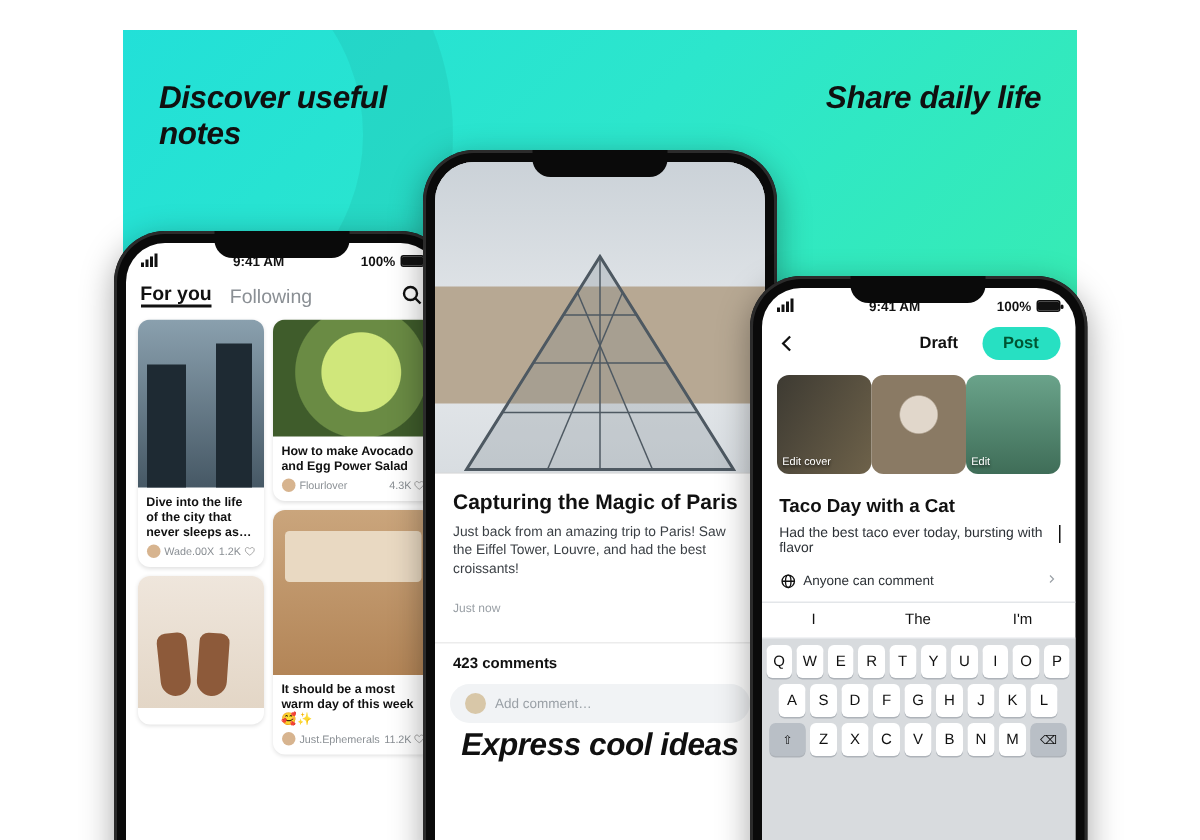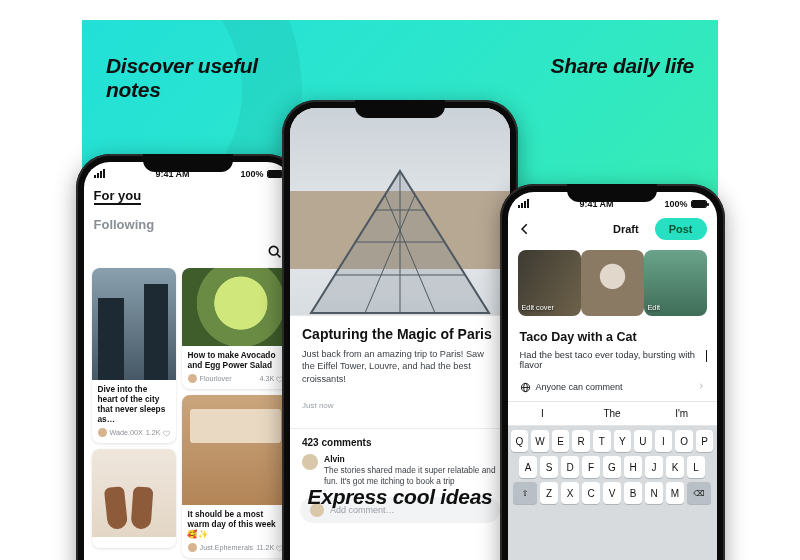--- a/index.html
+++ b/index.html
@@ -50,33 +50,33 @@
   }
   .status .sig { display:flex; gap:3px; align-items:center; }
   .bars { display:flex; gap:1px; align-items:flex-end; }
   .bars span { width:2px; background:#111; display:block; }
   .bars span:nth-child(1){height:3px}.bars span:nth-child(2){height:5px}.bars span:nth-child(3){height:7px}.bars span:nth-child(4){height:9px}
   .batt { width:16px; height:8px; border:1px solid #111; border-radius:2px; position:relative;}
   .batt::after{content:"";position:absolute;right:-3px;top:2px;width:2px;height:3px;background:#111;border-radius:1px;}
   .batt i{display:block;width:100%;height:100%;background:#111;border-radius:1px;}
 
   
-  .tabs { display:flex; gap:12px; padding:6px 10px 4px; align-items:flex-start; font-size:13px;flex-direction:column; }
+  .tabs { display:flex; gap:12px; padding:6px 10px 4px; align-items:flex-end; font-size:13px; }
   .tabs .active { font-weight:800; color:#111; border-bottom:2.5px solid #111; }
-  .tabs .inactive { color:#8a8f94; font-weight:700; }
+  .tabs .inactive { color:#8a8f94; font-weight:400; }
   .searchIcon { margin-left:auto; width:16px; height:16px; }
   .feed { flex:1; display:flex; gap:6px; padding:4px 8px 0; overflow:hidden; }
   .col { flex:1; display:flex; flex-direction:column; gap:6px; }
   .card { background:#fff; border-radius:8px; overflow:hidden; box-shadow:0 1px 3px rgba(0,0,0,.12); }
   .thumb { width:100%; display:block; }
   .cardBody { padding:5px 6px 6px; }
   .cardTitle { font-size:8.3px; font-weight:700; line-height:1.2; color:#111; }
   .cardMeta { display:flex; align-items:center; gap:3px; font-size:7.2px; color:#8a8f94; margin-top:3px; }
   .avatar { width:9px; height:9px; border-radius:50%; background:#d7b48f; display:inline-block; }
-  .likes { margin-left:auto; display:flex; align-items:flex-end; gap:2px;}
+  .likes { margin-left:auto; display:flex; align-items:center; gap:2px;}
   .heart { width:7px;height:7px;}
 
   
   .p-city{height:112px;background:linear-gradient(#8aa0ae,#465865);position:relative;}
   .p-city::before,.p-city::after{content:"";position:absolute;bottom:0;background:#1e2a33;}
   .p-city::before{left:6px;width:26px;height:82px;}
   .p-city::after{right:8px;width:24px;height:96px;}
   .p-salad{height:78px;background:radial-gradient(circle at 55% 45%, #d0e77b 0 36%, #6a8b44 37% 60%, #3f5c2b 61% 100%);}
   .p-boots{height:88px;background:linear-gradient(#efe6dc,#e3d6c6);position:relative;}
   .p-boots::before,.p-boots::after{content:"";position:absolute;bottom:8px;width:20px;height:42px;background:#8d5a3a;border-radius:6px 6px 10px 10px;}
@@ -168,21 +168,21 @@
             <svg class="searchIcon" viewBox="0 0 24 24" fill="none" stroke="#111" stroke-width="2.4">
                 <circle cx="10" cy="10" r="6.5"></circle>
                 <line x1="20" y1="20" x2="15" y2="15"></line>
               </svg>
           </div>
           <div class="feed">
             <div class="col">
               <div class="card">
                 <div class="thumb p-city"></div>
                 <div class="cardBody">
-                  <div class="cardTitle">Dive into the heart of the city that never sleeps as…</div>
+                  <div class="cardTitle">Dive into the life of the city that never sleeps as…</div>
                   <div class="cardMeta">
                     <span class="avatar"></span>
                     <span>Wade.00X</span>
                     <span class="likes">
                         <span>1.2K</span>
                       <svg class="heart" viewBox="0 0 24 24" fill="none" stroke="#999" stroke-width="2">
                           <path d="M12 21s-7-4.5-9.5-9C.5 7 3 3.5 6.5 3.5c2 0 3.5 1.2 5.5 3.5 2-2.3 3.5-3.5 5.5-3.5C21 3.5 23.5 7 21.5 12 19 16.5 12 21 12 21z"></path>
                         </svg>
                     </span>
                   </div>
@@ -264,27 +264,20 @@
               </svg>
             </div>
           </div>
           <div class="postPad">
             <div class="postTitle">Capturing the Magic of Paris</div>
             <div class="postBody">Just back from an amazing trip to Paris! Saw the Eiffel Tower, Louvre, and had the best croissants!</div>
             <div class="postTime">Just now</div>
           </div>
           <div class="divider"></div>
           <div class="commentsHdr">423 comments</div>
-          <div class="commentRow">
-            <div class="cAvatar"></div>
-            <div class="cText">
-              <span class="cName">Alvin</span>
-              <span>The stories shared made it super relatable and fun. It's got me itching to book a trip</span>
-            </div>
-          </div>
           <div class="addComment">
             <div class="cAvatar" style="width:14px;height:14px"></div>
             <span>Add comment…</span>
           </div>
 
         </div>
       </div>
       <div class="headline bottom">Express cool ideas</div>
     </div>
 

